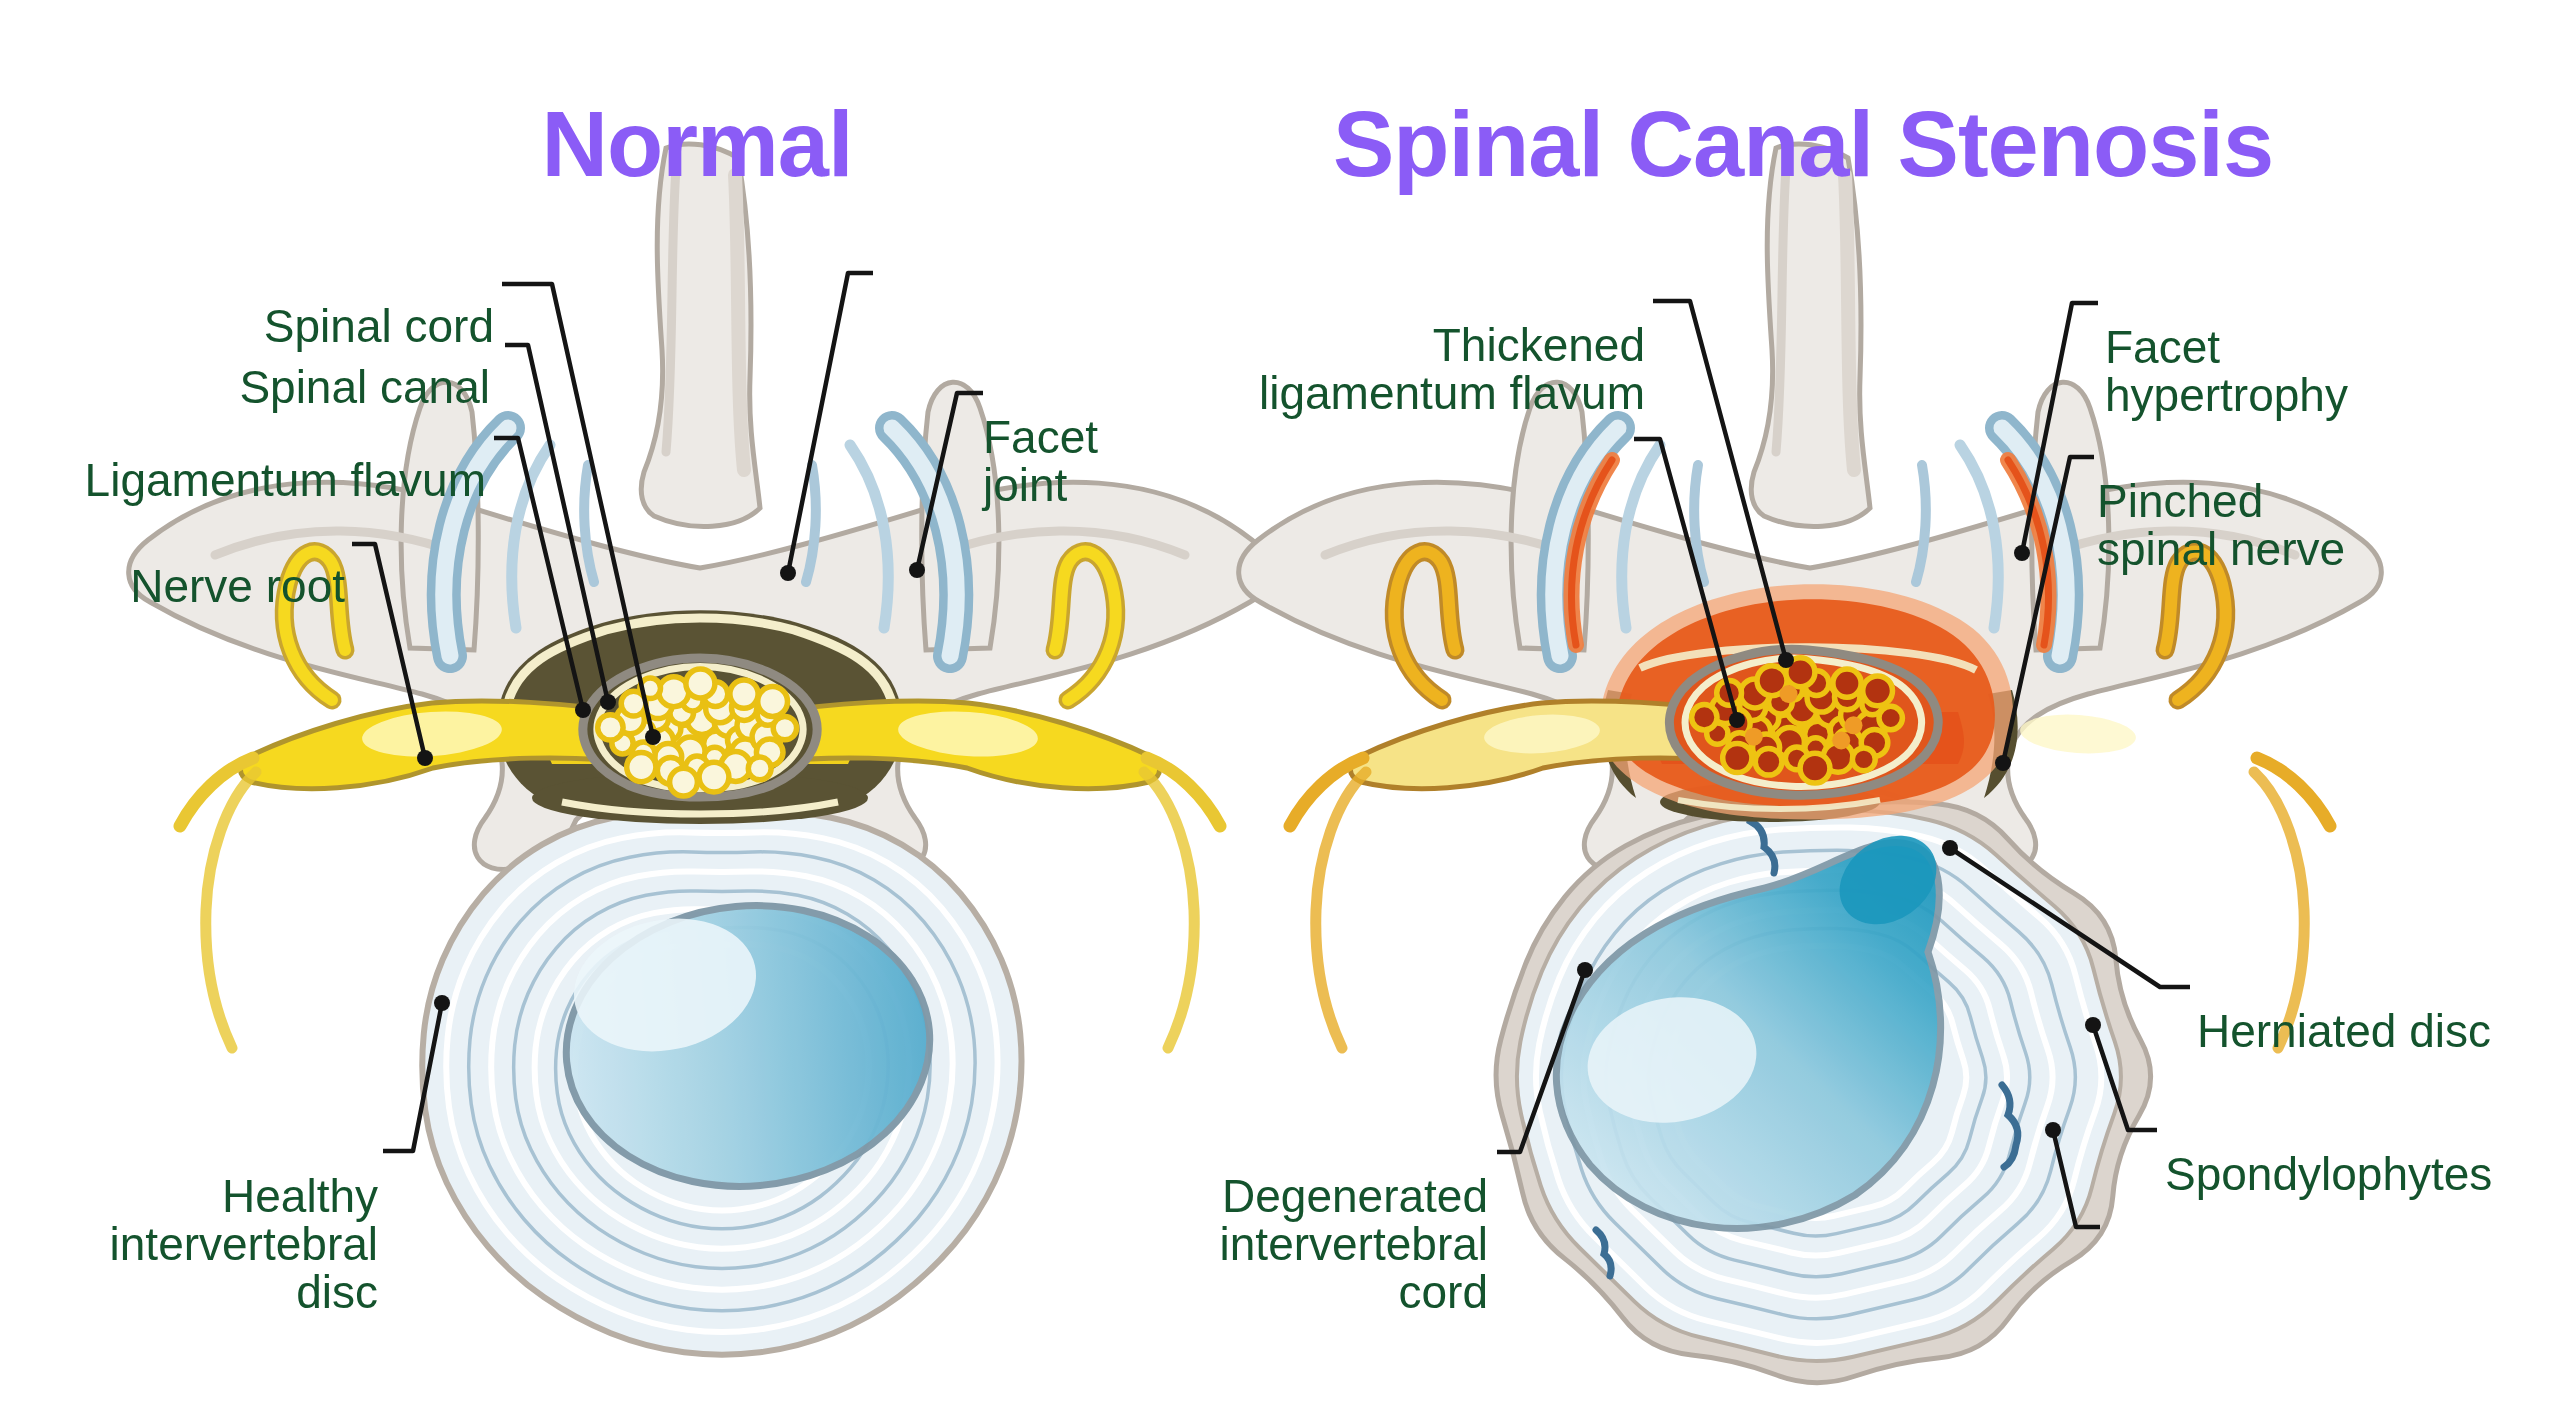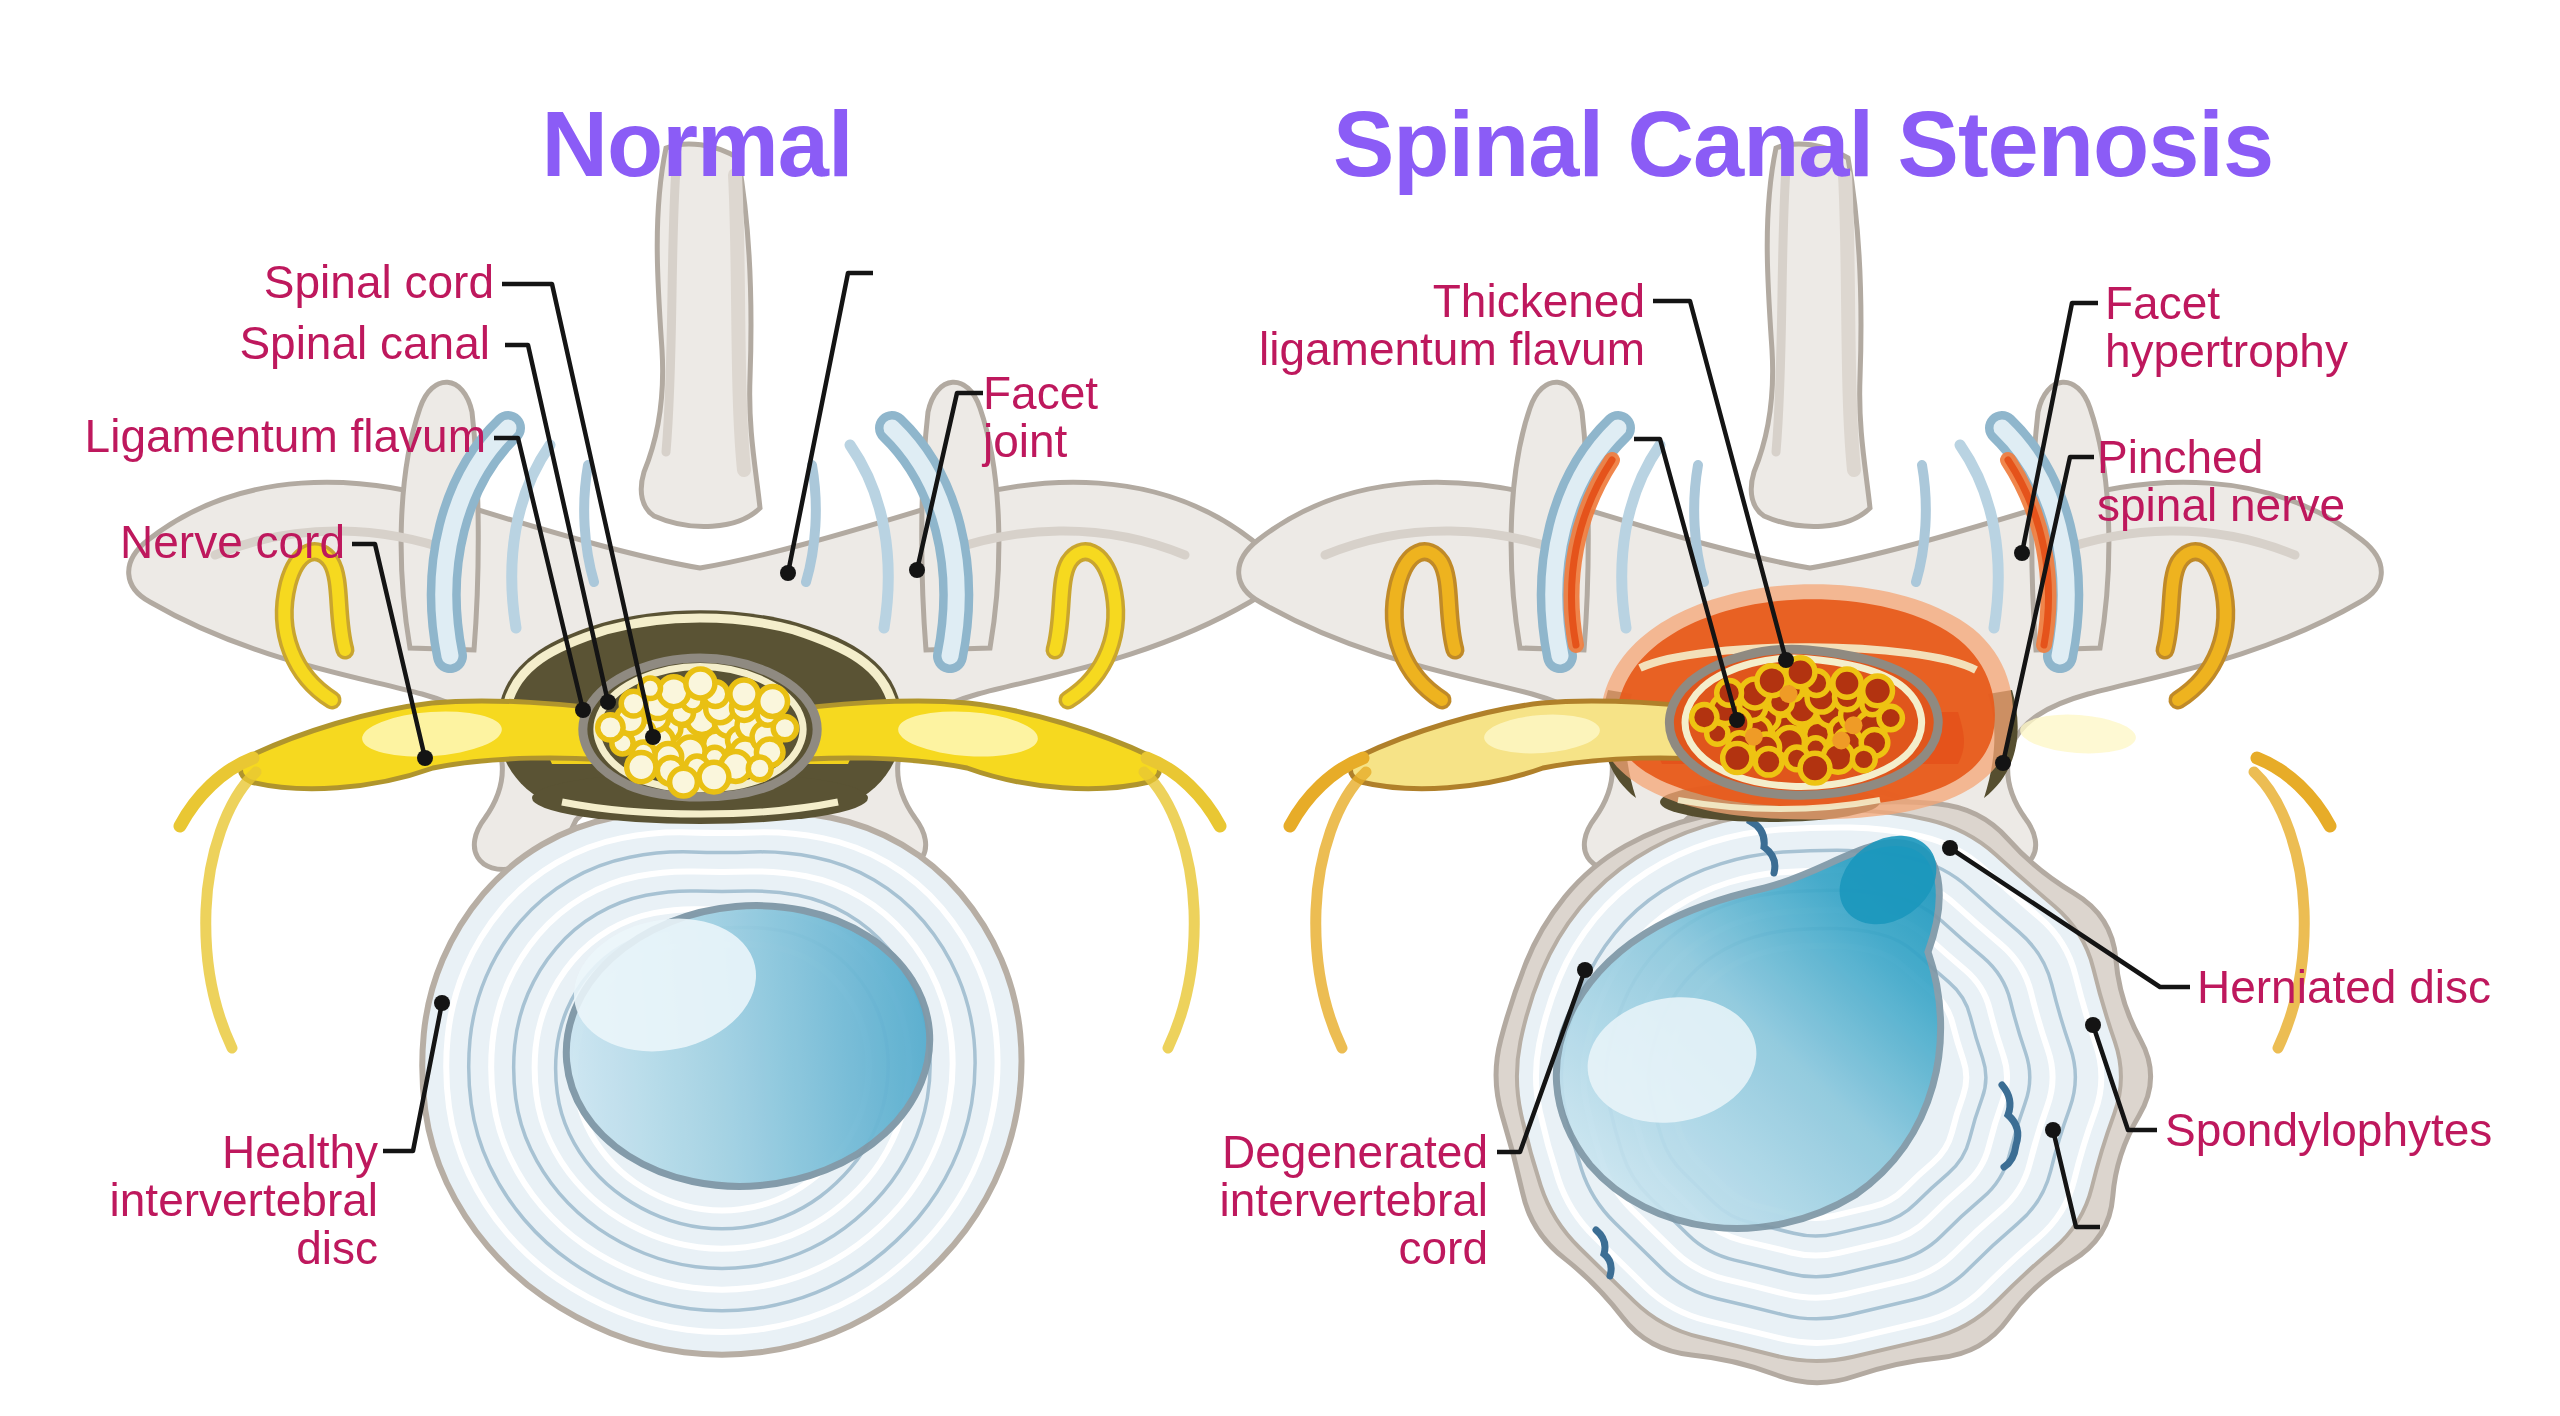--- a/index.html
+++ b/index.html
@@ -1,20 +1,20 @@
 <!DOCTYPE html>
 <html><head>
 <meta charset="utf-8">
 <style>
   html,body{margin:0;padding:0;background:#ffffff;}
   body{width:2560px;height:1416px;position:relative;overflow:hidden;
        font-family:"Liberation Sans","DejaVu Sans",sans-serif;color:#1c1c1c;}
   #stage{position:absolute;inset:0;}
   svg{position:absolute;left:0;top:0;}
-  .lbl{position:absolute;font-size:46px;line-height:48px;white-space:pre-line;color:#be185d;}
+  .lbl{position:absolute;font-size:46px;line-height:48px;white-space:pre-line;color:#14532d;margin-top:44px;}
   .r{text-align:right;}
   .l{text-align:left;}
   .title{position:absolute;font-size:92px;font-weight:700;line-height:1;text-align:center;
          letter-spacing:-1px;color:#8b5cf6;}
 </style>
 </head>
 <body>
 
 <div id="stage">
 <svg width="2560" height="1416" viewBox="0 0 2560 1416">
@@ -324,21 +324,21 @@
     </g>
   </g>
 </svg>
 
 <div class="title" style="left:397px;top:98px;width:600px;">Normal</div>
 <div class="title" style="left:1203px;top:98px;width:1200px;">Spinal Canal Stenosis</div>
 
 <div class="lbl r" style="left:144px;top:258px;width:350px;">Spinal cord</div>
 <div class="lbl r" style="left:140px;top:319px;width:350px;">Spinal canal</div>
 <div class="lbl r" style="left:36px;top:412px;width:450px;">Ligamentum flavum</div>
-<div class="lbl r" style="left:95px;top:518px;width:250px;">Nerve cord</div>
+<div class="lbl r" style="left:95px;top:518px;width:250px;">Nerve root</div>
 <div class="lbl l" style="left:983px;top:369px;width:260px;">Facet
 joint</div>
 <div class="lbl r" style="left:78px;top:1128px;width:300px;">Healthy
 intervertebral
 disc</div>
 
 <div class="lbl r" style="left:1195px;top:277px;width:450px;">Thickened
 ligamentum flavum</div>
 <div class="lbl l" style="left:2105px;top:279px;width:320px;">Facet
 hypertrophy</div>

